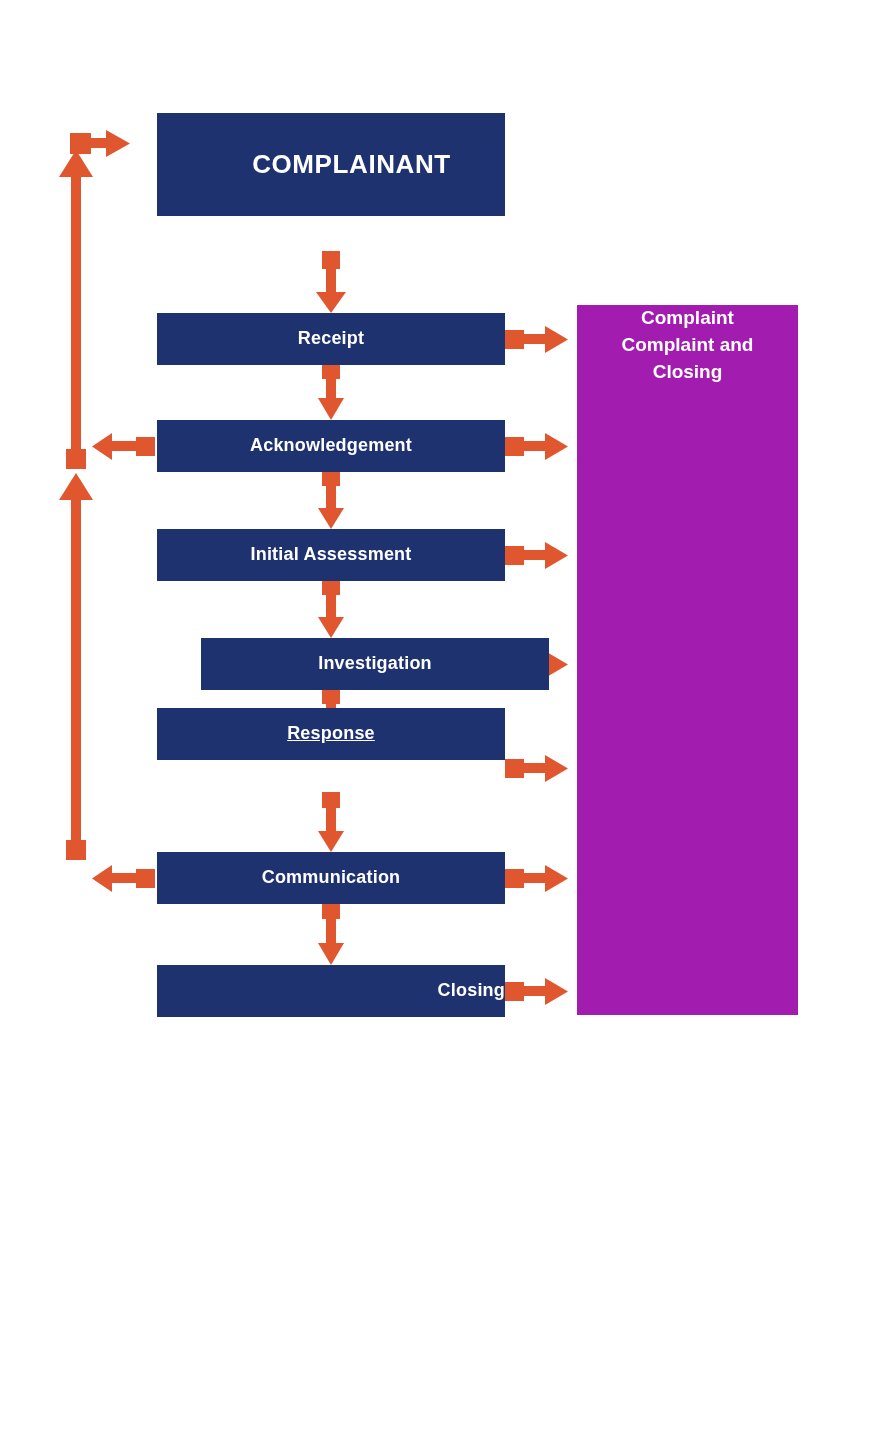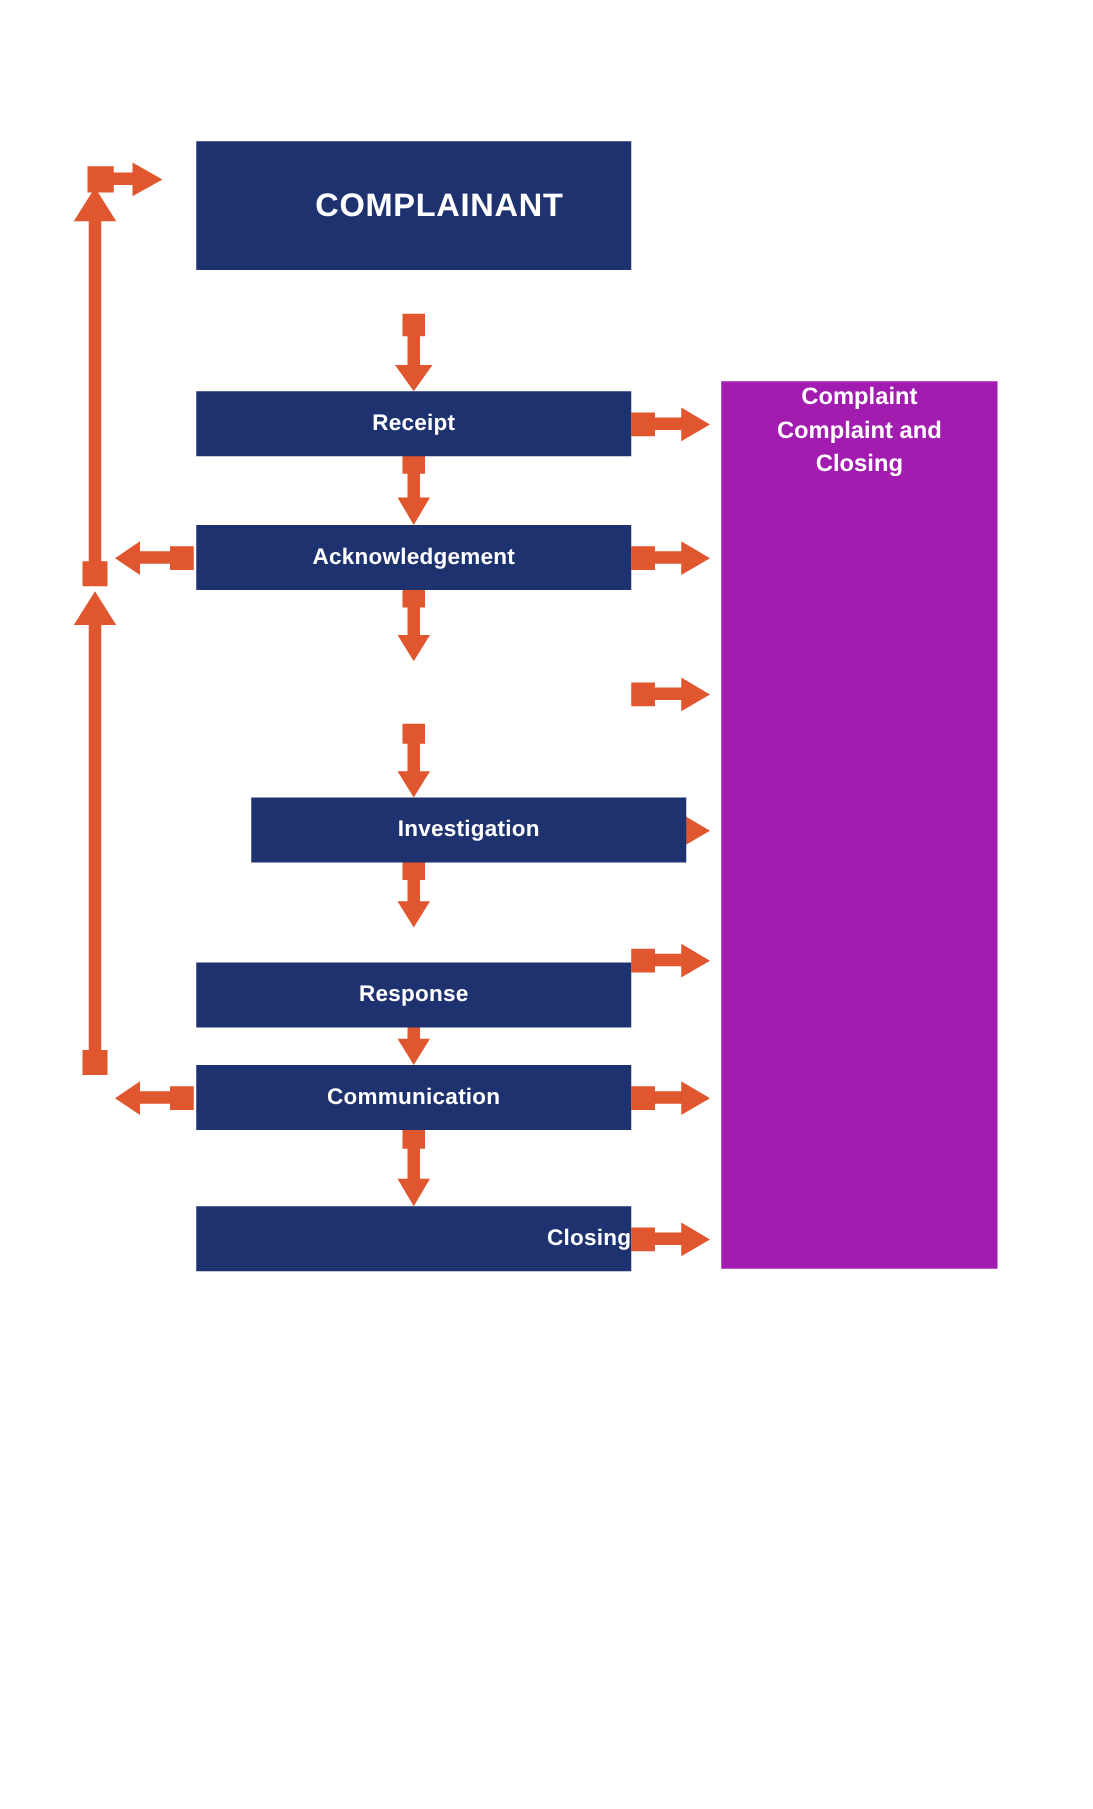--- a/index.html
+++ b/index.html
@@ -41,21 +41,21 @@
   .box-complainant { left: 157px; top: 113px; width: 348px; height: 103px; padding-left: 41px; }
   .box-complainant .lbl { font-size: 26px; letter-spacing: 0.6px; }
 
   .box-step { left: 157px; width: 348px; height: 52px; }
   .box-step .lbl { font-size: 18px; }
 
   .box-receipt        { top: 313px; }
   .box-acknowledgement{ top: 420px; }
   .box-initial        { top: 529px; }
   .box-investigation  { top: 638px; margin-left: 44px; }
-  .box-response       { top: 770px; }
+  .box-response       { top: 708px; text-decoration: underline; }
   .box-communication  { top: 852px; }
   .box-closing        { top: 965px; justify-content: flex-end; }
 
   
   .side-panel {
     position: absolute;
     left: 577px;
     top: 305px;
     width: 221px;
     height: 710px;
@@ -207,20 +207,23 @@
   </div>
 
   <div class="proc-box box-step box-acknowledgement">
     <span class="lbl">Acknowledgement</span>
   </div>
 
   <div class="proc-box box-step box-receipt">
     <span class="lbl">Receipt</span>
   </div>
 
+  <div class="proc-box box-step box-initial">
+    <span class="lbl">Initial Assessment</span>
+  </div>
 
   <div class="proc-box box-step box-investigation">
     <span class="lbl">Investigation</span>
   </div>
 
   <div class="proc-box box-step box-response">
     <span class="lbl">Response</span>
   </div>
 
   <div class="proc-box box-step box-communication">

